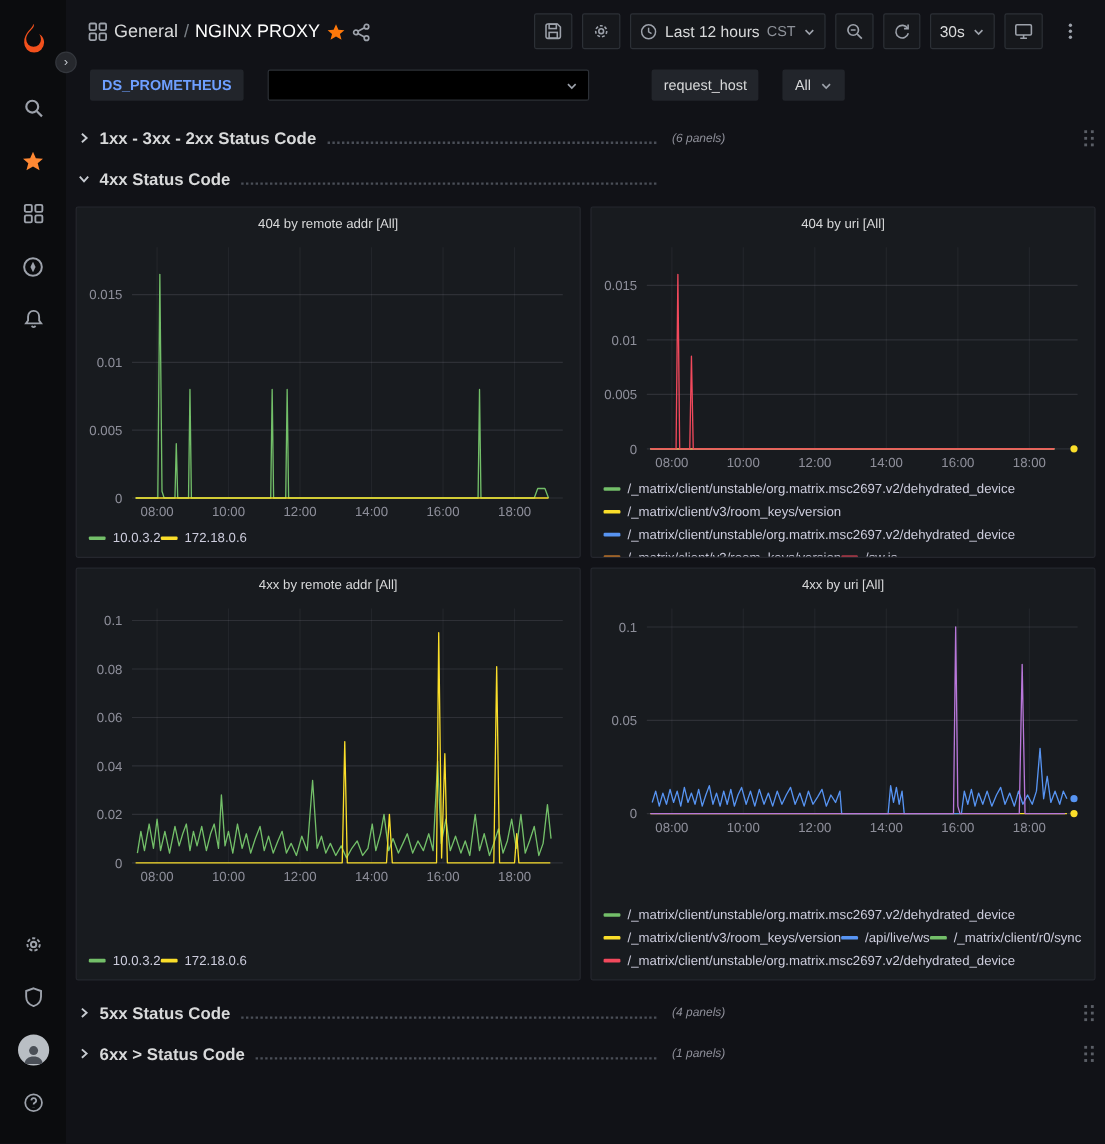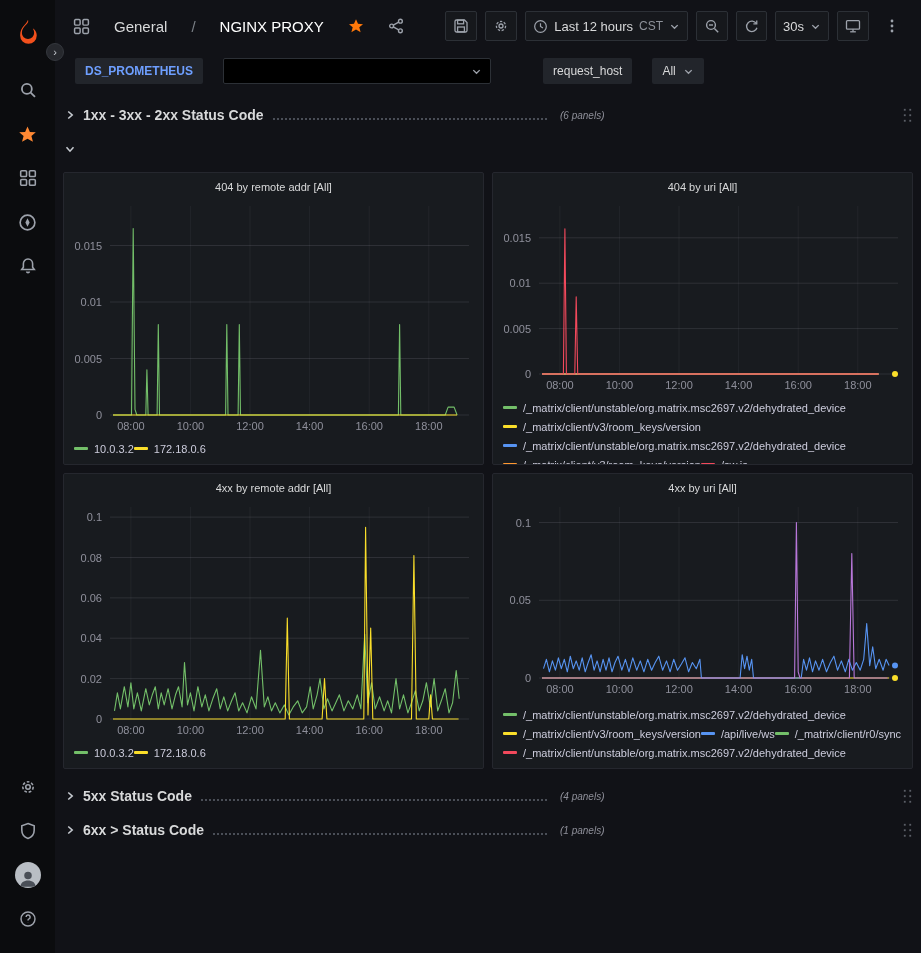--- a/index.html
+++ b/index.html
@@ -10,21 +10,21 @@
   .sidebar{width:55px;background:#0b0c0e;display:flex;flex-direction:column;align-items:center;padding:10px 0 12px;flex:0 0 55px}
   .side-btn{width:42px;height:44px;display:flex;align-items:center;justify-content:center;color:#9da2ab;cursor:pointer;border:none;background:none}
   .side-btn.active{color:#ff8833}
   .logo{margin-bottom:14px}
   .side-spacer{flex:1}
   .avatar-circle{width:26px;height:26px;border-radius:50%;background:#b9bec4;display:flex;align-items:end;justify-content:center;overflow:hidden}
   .sidebar-toggle{position:absolute;left:46px;top:43px;width:18px;height:18px;border-radius:50%;background:#26282d;border:1px solid #34373d;color:#c7cbd1;font-size:11px;line-height:15px;text-align:center;z-index:20;cursor:pointer}
   
   .main{flex:1;display:flex;flex-direction:column;min-width:0}
   .topnav{height:52px;display:flex;align-items:center;justify-content:space-between;padding:0 14px 0 18px}
-  .crumbs{display:flex;align-items:flex-start;gap:24px;font-size:15px}
+  .crumbs{display:flex;align-items:flex-end;gap:5px;font-size:15px}
   .crumb-section{color:#d8d9da}
   .crumb-sep{color:#7b8087}
   .crumb-title{color:#fff}
   .nav-right{display:flex;align-items:center;gap:8px}
   .nav-btn{height:30px;min-width:30px;padding:0 7px;border:1px solid #2c3036;border-radius:2px;background:#16181c;color:#9da2ab;display:flex;align-items:center;justify-content:center;gap:6px;font-size:13px;cursor:pointer}
   .nav-btn .lbl{color:#d8d9da}
   .nav-btn .tz{color:#8e929a;font-size:12px}
   .nav-btn.plain{border:none;background:none}
   
   .submenu{height:38px;display:flex;align-items:center;gap:20px;padding:0 16px 0 20px}
@@ -37,21 +37,21 @@
   .row-head{display:flex;align-items:center;height:30px;margin:2px 0;cursor:pointer;color:#d8d9da}
   .row-left{display:flex;align-items:center;width:470px;min-width:0}
   .row-chev{color:#c7cbd1;display:flex;align-items:center}
   .row-title{font-size:14px;font-weight:700;margin-left:6px;white-space:nowrap}
   .row-dots{flex:1;height:0;border-bottom:2px dotted #4a4e57;margin-left:9px;transform:translateY(4px)}
   .row-count{font-style:italic;font-size:10px;color:#8e8f99;margin-left:13px;white-space:nowrap}
   .row-handle{margin-left:auto;width:11px;height:17px;background-image:radial-gradient(#5a5e66 1.2px,transparent 1.4px);background-size:5.5px 5.5px;cursor:grab}
   .panels{display:grid;grid-template-columns:1fr 1fr;gap:8px;margin:6px 0 10px}
   .panel{background:#181b1f;border:1px solid #25272e;border-radius:2px;display:flex;flex-direction:column;overflow:hidden;min-width:0}
   .panel.h1{height:293px}
-  .panel.h2{height:296px}
+  .panel.h2{height:344px}
   .panel-title{font-size:11px;font-weight:500;text-align:center;padding:8px 4px 3px;color:#d8d9da;cursor:pointer;white-space:nowrap;overflow:hidden}
   .chart{flex:1;min-height:110px;position:relative;overflow:hidden}
   .tick{fill:rgba(204,204,220,.65);font-size:11px;font-family:"Liberation Sans","DejaVu Sans",sans-serif}
   .legend{padding:2px 10px 6px;display:flex;flex-wrap:wrap;max-height:68px;overflow:hidden;align-content:flex-start}
   .legend-item{display:flex;align-items:center;gap:6px;font-size:11px;color:#ccccdc;height:19px;white-space:nowrap;cursor:pointer}
   .legend-swatch{width:14px;height:3px;border-radius:1px;flex:0 0 14px}
 </style>
 </head>
 <body>
 
@@ -240,20 +240,24 @@
       <span class="row-count">(6 panels)</span>
       <span class="row-handle"></span>
     </div>
 
     <div class="row-head">
       <span class="row-chev">
         <svg width="14" height="14" viewBox="0 0 16 16" fill="none" stroke="currentColor" stroke-width="1.8">
             <polyline points="4,6 8,10.5 12,6"></polyline>
           </svg>
       </span>
+      <div class="row-left">
+        <span class="row-title">4xx Status Code</span>
+        <span class="row-dots"></span>
+      </div>
     </div>
 
     <div class="panels">
       <section class="panel h1">
         <h2 class="panel-title">404 by remote addr [All]</h2>
         <div class="chart">
             <svg width="419" height="239">
               <line x1="46" x2="405" y1="219.0" y2="219.0" stroke="rgba(204,204,220,0.12)"></line>
               <text x="38" y="223.0" text-anchor="end" class="tick">0</text>
               <line x1="46" x2="405" y1="162.5" y2="162.5" stroke="rgba(204,204,220,0.12)"></line>

